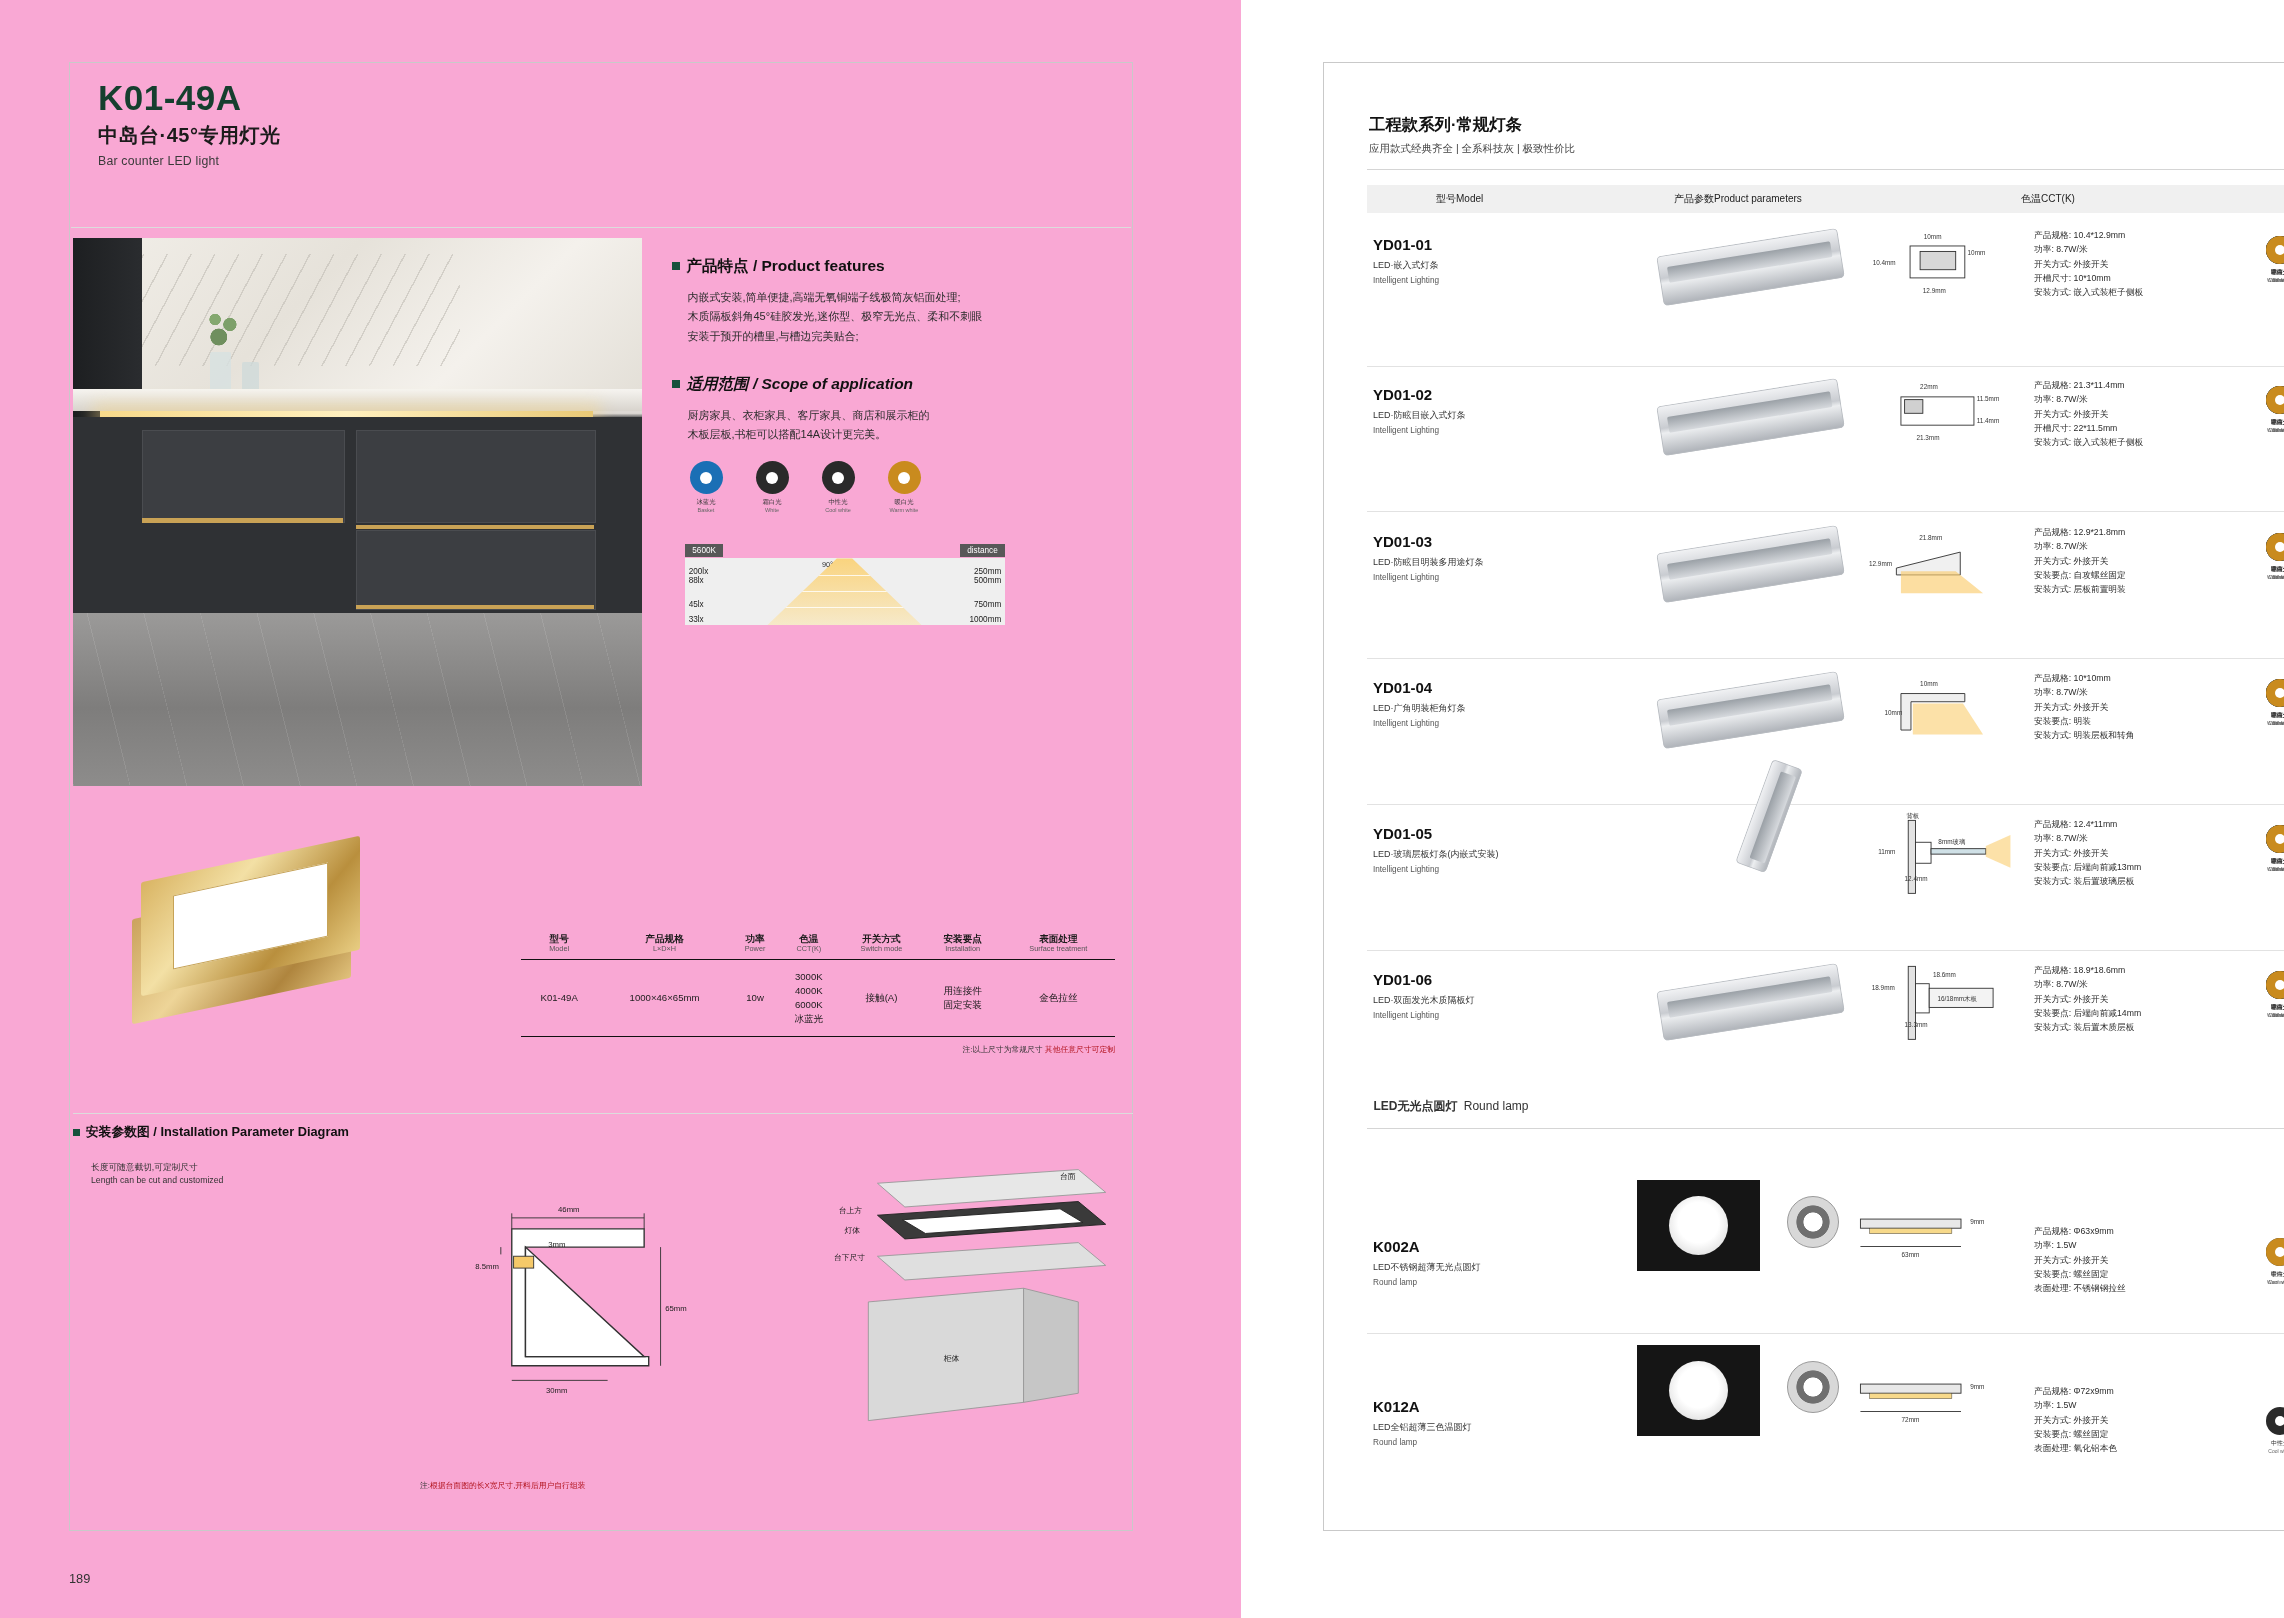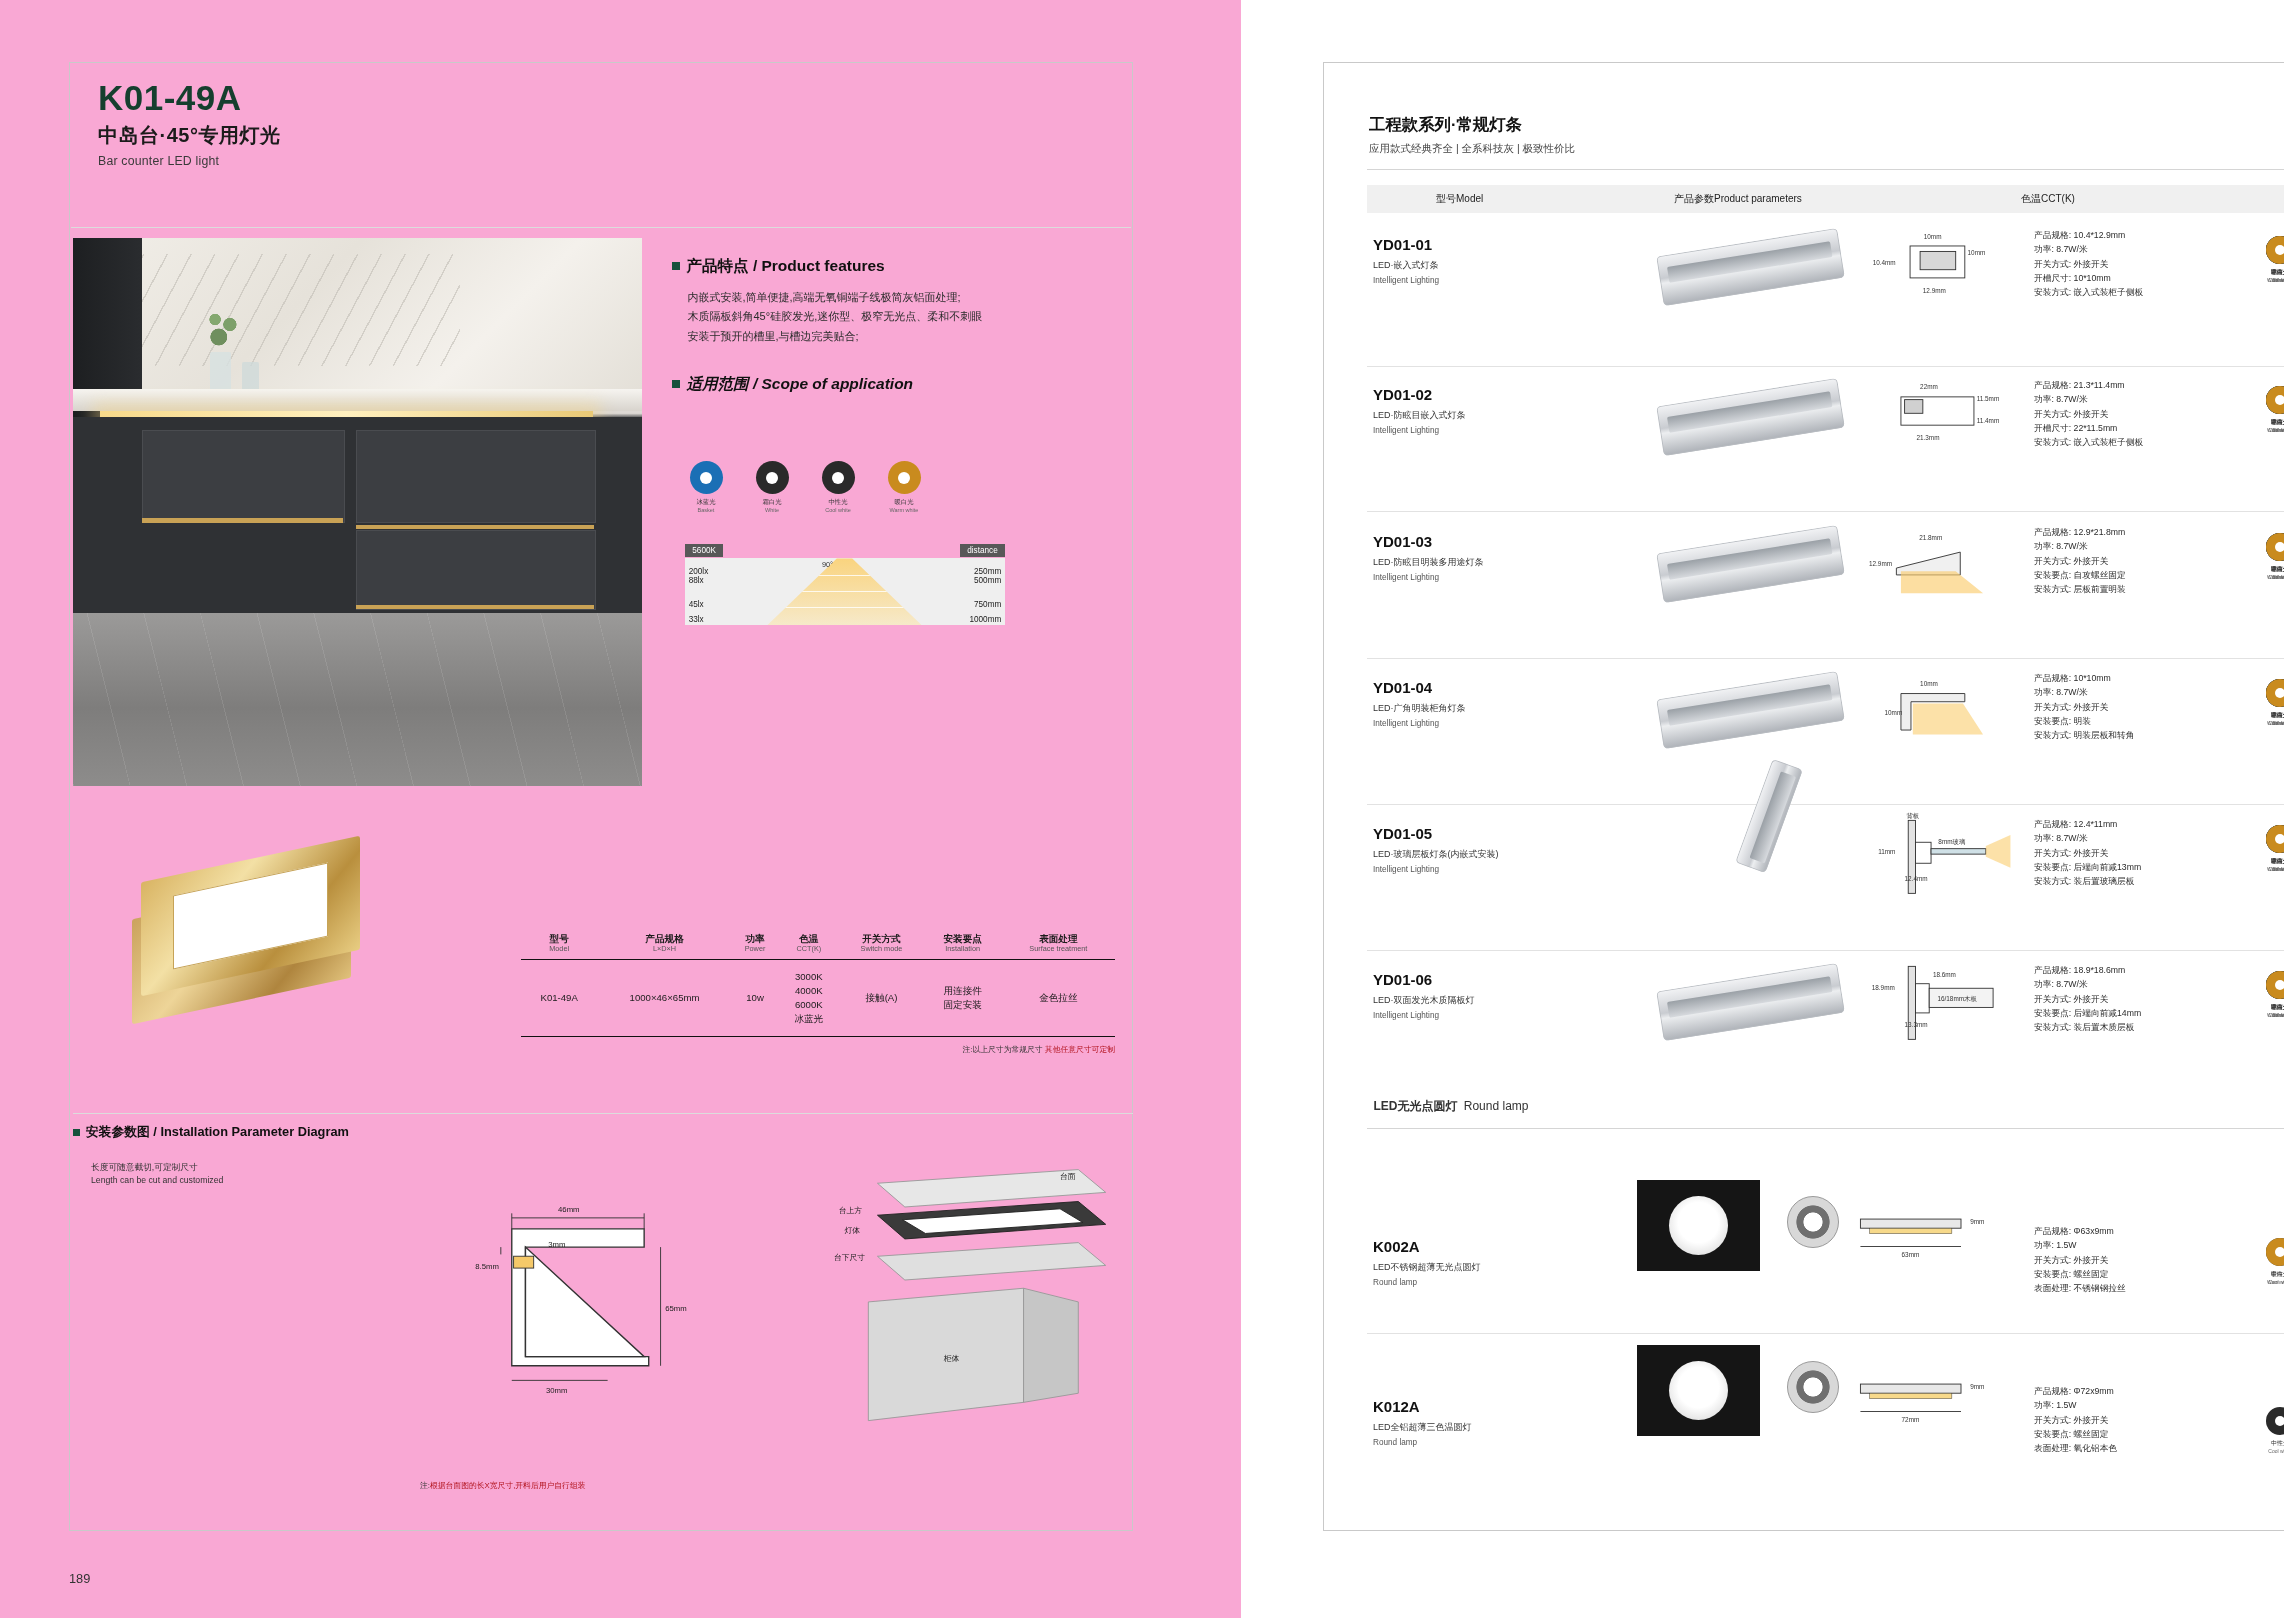--- a/index.html
+++ b/index.html
@@ -165,20 +165,22 @@
       <div class="ph-gold" style="left:283px;top:367px;width:238px;height:3.7px;"></div>
       <div class="ph-floor"></div>
     </div>
 
     <div class="feat">
       <h3><span class="sq"></span><span>产品特点 / Product features</span></h3>
       <p style="white-space:pre-line">内嵌式安装,简单便捷,高端无氧铜端子线极简灰铝面处理;
 木质隔板斜角45°硅胶发光,迷你型、极窄无光点、柔和不刺眼
 安装于预开的槽里,与槽边完美贴合;</p>
       <h3 class="blk2"><span class="sq"></span><span>适用范围 / Scope of application</span></h3>
+      <p style="white-space:pre-line">厨房家具、衣柜家具、客厅家具、商店和展示柜的
+木板层板,书柜可以搭配14A设计更完美。</p>
     </div>
 
     <div class="cct-row">
       <div class="cct">
         <div class="bulb" style="background:#1b6fb5"></div>
         <div class="lbl-cn">冰蓝光</div>
         <div class="lbl-en">Basket</div>
       </div>
       <div class="cct">
         <div class="bulb" style="background:#2a2a2a"></div>

